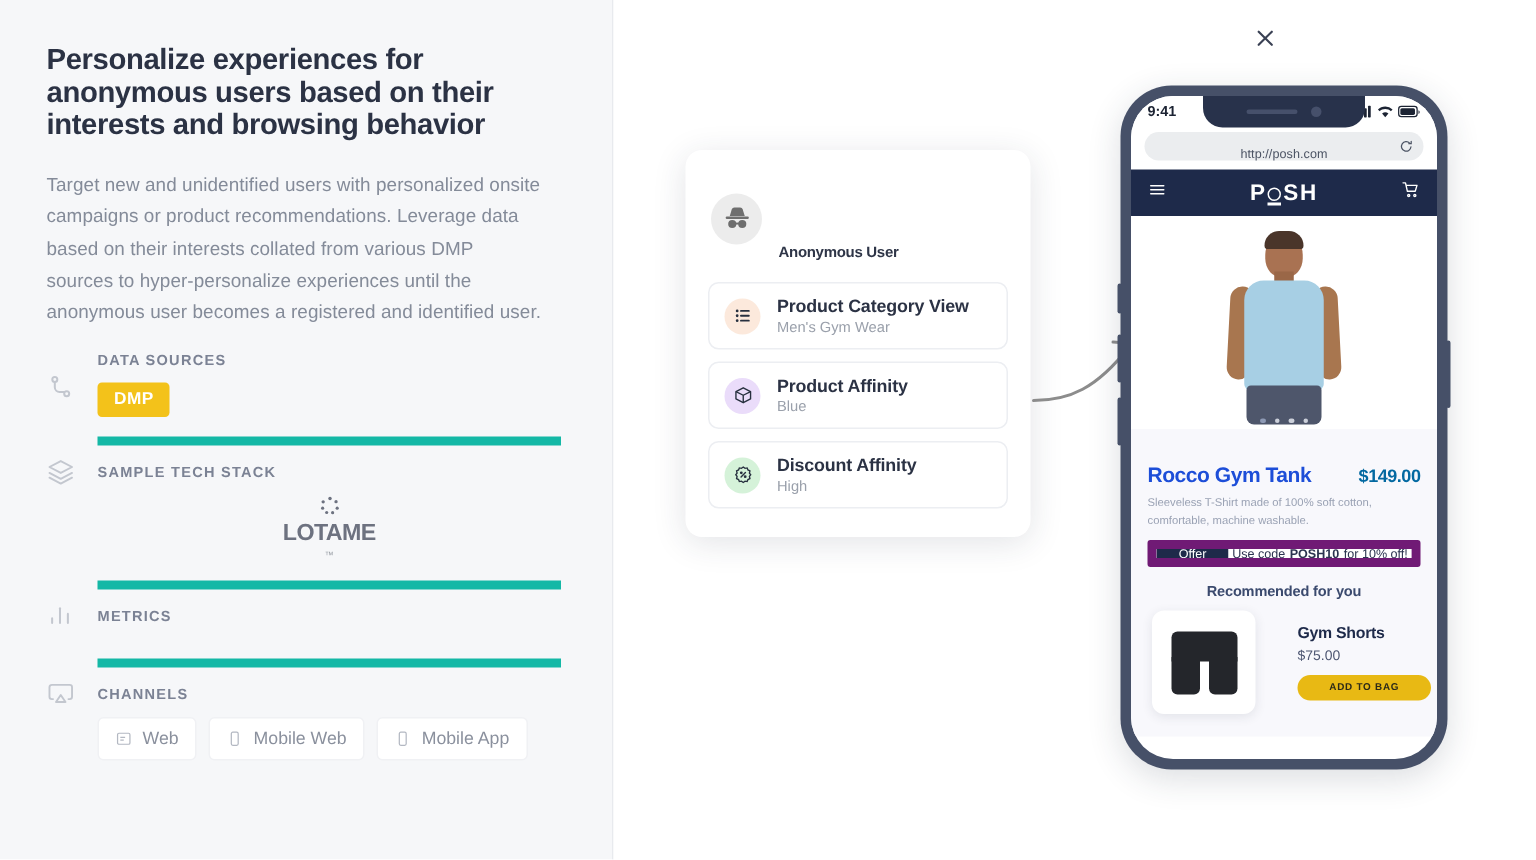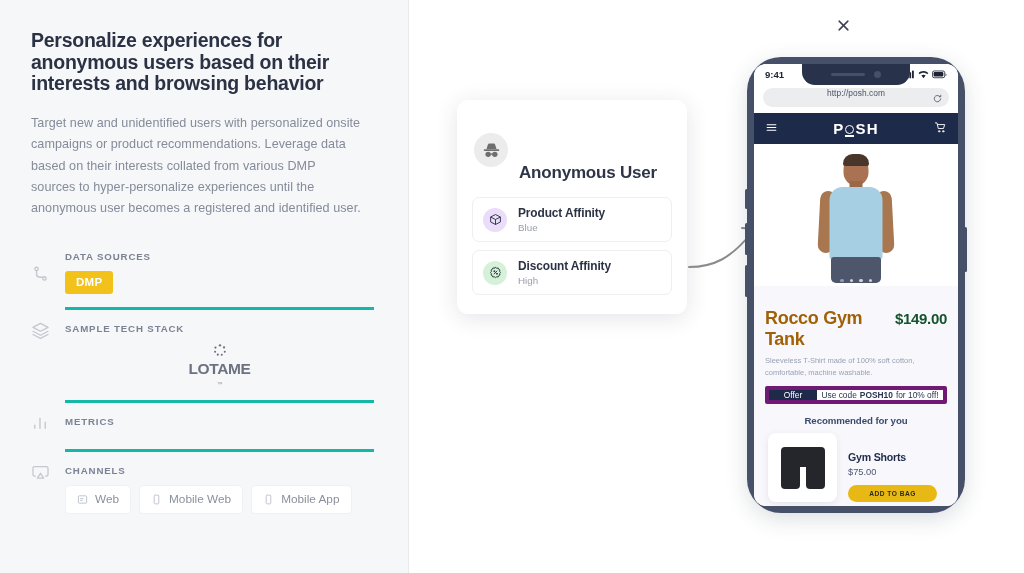--- a/index.html
+++ b/index.html
@@ -29,31 +29,31 @@
   }
   .body-copy {
     margin-top: 18px;
     font-size: 12.6px;
     line-height: 21.2px;
     color: #848b99;
     max-width: 330px;
     letter-spacing: 0.05px;
   }
 
-  .meta-list { margin-top: 32px; }
+  .meta-list { margin-top: 16px; }
   .meta-row { display: flex; align-items: flex-start; }
   .meta-icon {
     width: 34px; min-width: 34px;
     display:flex; align-items:center; justify-content:flex-start;
     padding-top: 14px;
     color: #c3c7cf;
   }
   .meta-icon.align-mid { align-items:center; }
   .meta-body { flex:1; padding-bottom: 13px; }
-  .meta-row + .meta-row .meta-body { border-top: 3px solid #14b8a6; padding-top: 13px; }
+  .meta-row + .meta-row .meta-body { border-top: 6px solid #14b8a6; padding-top: 13px; }
   .meta-label {
     font-size: 9.7px;
     letter-spacing: 0.85px;
     font-weight: 700;
     color: #7b8294;
     text-transform: uppercase;
     margin-bottom: 9px;
   }
   .pill-row { display: flex; gap: 8px; align-items: center; flex-wrap: wrap; }
 
@@ -122,21 +122,21 @@
     box-shadow: 0 4px 22px rgba(40,48,70,0.13);
     padding: 17px 15px 19px;
   }
   .anon-head { display:flex; align-items:center; gap:11px; margin-bottom: 14px; padding-left:2px;}
   .anon-avatar {
     width: 34px; height: 34px; border-radius: 50%;
     background: #ececec;
     display:flex; align-items:center; justify-content:center;
   }
   .anon-name {
-    font-size: 17px; font-weight: 700; color: #2e3547; letter-spacing: -0.2px; margin-top: 46px;
+    font-size: 10px; font-weight: 700; color: #2e3547; letter-spacing: -0.2px; margin-top: 46px;
   }
   .attr-item {
     display:flex; align-items:center; gap:11px;
     border: 1px solid #eceef2;
     border-radius: 7px;
     padding: 8px 10px;
     margin-bottom: 8px;
     background:#fff;
   }
   .attr-item:last-child { margin-bottom: 0; }
@@ -164,21 +164,21 @@
   }
   .phone-btn { position:absolute; background:#465068; border-radius: 2px; }
   .pb1 { left:-2px; top:132px; width:3px; height:20px; }
   .pb2 { left:-2px; top:166px; width:3px; height:32px; }
   .pb3 { left:-2px; top:208px; width:3px; height:32px; }
   .pb4 { right:-2px; top:170px; width:3px; height:45px; }
 
   .screen {
     width: 100%; height: 100%;
     background: #fff;
-    border-radius: 12px;
+    border-radius: 28px;
     overflow: hidden;
     position: relative;
   }
   .notch {
     position: absolute; top:0; left: 50%; transform: translateX(-50%);
     width: 108px; height: 21px;
     background: #28324b;
     border-radius: 0 0 13px 13px;
     z-index: 5;
     display:flex; align-items:center; justify-content:center; gap:9px;
@@ -189,21 +189,21 @@
   .statusbar {
     height: 21px; display:flex; align-items:center; justify-content:space-between;
     padding: 0 11px; font-size: 9.6px; font-weight: 700; color:#1c2333;
     background:#fff;
   }
   .status-icons { display:flex; align-items:center; gap:3px; }
 
   .urlbar { background:#fff; padding: 3px 9px 6px; }
   .urlbar-inner {
     background:#ebedef; border-radius: 11px; height: 19px;
-    display:flex; align-items:flex-start; justify-content:center;
+    display:flex; align-items:flex-end; justify-content:center;
     position:relative;
   }
   .url-text { font-size: 8.4px; color:#4c5464; letter-spacing:0.05px;}
   .url-reload { position:absolute; right: 7px; top:50%; transform:translateY(-50%); color:#4c5464;}
 
   .site-nav {
     background: #1e2a4a; height: 31px;
     display:flex; align-items:center; justify-content:space-between;
     padding: 0 11px;
   }
@@ -225,31 +225,31 @@
   .m-torso { position:absolute; left:50%; transform:translateX(-50%); top:33px; width:53px; height:73px; background:#a7cfe4; border-radius: 13px 13px 4px 4px; }
   .m-shoulderL { position:absolute; left:3px; top:37px; width:16px; height:62px; background:#a8764f; border-radius: 8px; transform: rotate(3deg); }
   .m-shoulderR { position:absolute; right:3px; top:37px; width:16px; height:62px; background:#a8764f; border-radius: 8px; transform: rotate(-3deg); }
   .m-shorts { position:absolute; left:50%; transform:translateX(-50%); top:103px; width:50px; height:26px; background:#4e566b; border-radius: 3px 3px 5px 5px; }
   .dots { position:absolute; bottom: 4px; left:50%; transform:translateX(-50%); display:flex; gap:6px; }
   .dot { width:3.5px; height:3.5px; border-radius:50%; background:#ccd0da; }
   .dot.on { background:#8e9ab5; }
 
   .prod-panel { background:#f8f8fc; padding: 10px 11px 9px; }
   .prod-top { display:flex; justify-content:space-between; align-items:baseline; }
-  .prod-name { font-size: 18px; font-weight: 800; color:#a16207; letter-spacing:-0.3px;margin-top:12px;}
-  .prod-price { font-size: 15px; font-weight: 800; color:#14532d; letter-spacing:-0.3px;}
+  .prod-name { font-size: 14px; font-weight: 800; color:#1d4ed8; letter-spacing:-0.3px;margin-top:12px;}
+  .prod-price { font-size: 12px; font-weight: 800; color:#0369a1; letter-spacing:-0.3px;}
   .prod-desc { margin-top: 5px; font-size: 7.5px; line-height: 11.5px; color:#9aa2b4; }
 
-  .offer-row { margin-top: 8px; display:flex; height: 18px; border:4px solid #701a75; border-radius:2px; overflow:hidden;}
+  .offer-row { margin-top: 8px; display:flex; height: 18px; border:6px solid #701a75; border-radius:2px; overflow:hidden;}
   .offer-tag { background:#1e2a4a; color:#fff; font-size:8.4px; display:flex; align-items:center; justify-content:center; width: 48px; flex:none;}
   .offer-text { flex:1; background:#fff; font-size:8.4px; color:#2b3450; display:flex; align-items:center; justify-content:center; gap:3px;}
   .offer-text b { font-weight: 800; text-align: center; }
 
   .rec-title { text-align:center; font-size: 9.7px; font-weight:800; color:#3b4a6e; margin-top: 11px; letter-spacing:-0.1px;}
-  .rec-row { display:flex; gap:11px; align-items:flex-end; margin-top: 7px; padding: 0 3px 6px;}
+  .rec-row { display:flex; gap:28px; align-items:center; margin-top: 7px; padding: 0 3px 6px;}
   .rec-img {
     width: 69px; height: 69px; background:#fff; border-radius: 8px;
     box-shadow: 0 2px 7px rgba(40,48,70,0.10);
     display:flex; align-items:center; justify-content:center; flex:none;
   }
   .shorts { position:relative; width: 44px; height: 42px; }
   .shorts-top { position:absolute; top:0; left:0; width:44px; height:20px; background:#24262b; border-radius: 4px 4px 0 0;}
   .shorts-l { position:absolute; top:17px; left:0; width:19px; height:25px; background:#24262b; border-radius: 0 0 4px 4px;}
   .shorts-r { position:absolute; top:17px; right:0; width:19px; height:25px; background:#24262b; border-radius: 0 0 4px 4px;}
   .rec-info { flex:1; }
@@ -383,20 +383,36 @@
             <path d="M6.3 10.2 7.8 5.4c.3-.9 1.1-1.5 2-1.5h4.4c.9 0 1.7.6 2 1.5l1.5 4.8H6.3z"></path>
             <rect x="3.2" y="10.6" width="17.6" height="1.9" rx="0.9"></rect>
             <circle cx="8.2" cy="16.4" r="3.1"></circle>
               <circle cx="15.8" cy="16.4" r="3.1"></circle>
             <rect x="10.6" y="15.3" width="2.8" height="1.5"></rect>
           </svg>
         </div>
         <div class="anon-name">Anonymous User</div>
       </div>
 
+      <div class="attr-item">
+        <div class="attr-ic ic-peach">
+          <svg width="13" height="13" viewBox="0 0 24 24" fill="currentColor">
+            <circle cx="4.5" cy="6" r="1.7"></circle>
+              <rect x="8" y="4.8" width="12" height="2.4" rx="1.2"></rect>
+            <circle cx="4.5" cy="12" r="1.7"></circle>
+              <rect x="8" y="10.8" width="12" height="2.4" rx="1.2"></rect>
+            <circle cx="4.5" cy="18" r="1.7"></circle>
+              <rect x="8" y="16.8" width="12" height="2.4" rx="1.2"></rect>
+          </svg>
+        </div>
+        <div>
+          <div class="attr-title">Product Category View</div>
+          <div class="attr-sub">Men's Gym Wear</div>
+        </div>
+      </div>
 
       <div class="attr-item">
         <div class="attr-ic ic-lav">
           <svg width="13" height="13" viewBox="0 0 24 24" fill="none" stroke="currentColor" stroke-width="1.7" stroke-linejoin="round">
             <polygon points="12,2.8 21,7.4 21,16.6 12,21.2 3,16.6 3,7.4"></polygon>
             <polyline points="3,7.4 12,12 21,7.4"></polyline>
               <line x1="12" y1="12" x2="12" y2="21.2"></line>
           </svg>
         </div>
         <div>

